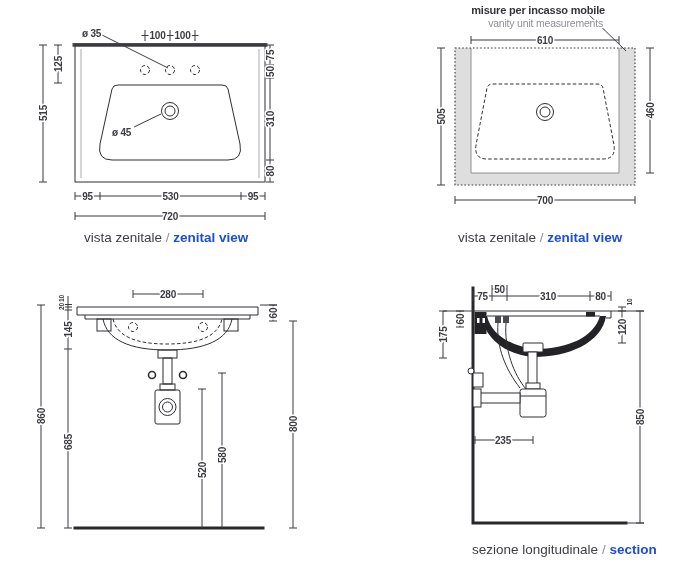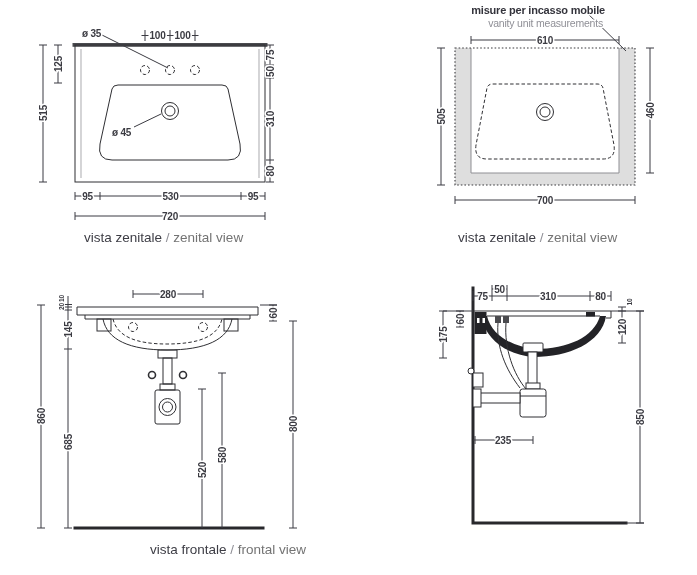--- a/index.html
+++ b/index.html
@@ -21,21 +21,21 @@
   .fix{fill:#ffffff;stroke:#2f2f33;stroke-width:1;}
   text{font-family:"Liberation Sans",sans-serif;font-weight:700;font-size:10px;fill:#3b3b42;
        paint-order:stroke fill;stroke:#ffffff;stroke-width:3px;stroke-linejoin:round;
        letter-spacing:-0.2px;}
   text.t6{font-size:6.5px;stroke-width:2px;}
   text.note1{font-size:11px;fill:#34343c;}
   text.note2{font-size:10.5px;font-weight:400;fill:#8f8f96;}
   .caption{position:absolute;font-size:13.5px;white-space:nowrap;}
   .caption .it{font-weight:400;color:#3d3d45;}
   .caption .sep{font-weight:400;color:#8f8f96;}
-  .caption .en{font-weight:400;color:#737373;}
+  .caption .en{font-weight:700;color:#1d4ed8;}
 </style>
 </head>
 <body>
 
 <div id="stage">
 
   <svg class="v" style="left:30px;top:8px" width="250" height="230" viewBox="0 0 250 230">
     <g>
       <rect class="fill-strip" x="42.5" y="35" width="195" height="3.8"></rect>
       <rect class="ln" x="45" y="37" width="190" height="137"></rect>
@@ -156,25 +156,20 @@
       <text class="t6" transform="rotate(-90 36 21.5)" x="36" y="21.5" text-anchor="middle" dominant-baseline="central">20</text>
       <text transform="rotate(-90 43 44.5)" x="43" y="44.5" text-anchor="middle" dominant-baseline="central">145</text>
       <text transform="rotate(-90 43 157)" x="43" y="157" text-anchor="middle" dominant-baseline="central">685</text>
       <text transform="rotate(-90 16 131)" x="16" y="131" text-anchor="middle" dominant-baseline="central">860</text>
       <text transform="rotate(-90 248 28)" x="248" y="28" text-anchor="middle" dominant-baseline="central">60</text>
       <text transform="rotate(-90 268 139)" x="268" y="139" text-anchor="middle" dominant-baseline="central">800</text>
       <text transform="rotate(-90 177 185)" x="177" y="185" text-anchor="middle" dominant-baseline="central">520</text>
       <text transform="rotate(-90 197 170)" x="197" y="170" text-anchor="middle" dominant-baseline="central">580</text>
     </g>
   </svg>
-  <div class="caption" style="left:150px;top:542px">
-    <span class="it">vista frontale</span>
-    <span class="sep">/</span>
-    <span class="en">frontal view</span>
-  </div>
 
   <svg class="v" style="left:430px;top:285px" width="267" height="270" viewBox="0 0 267 270">
     <g>
       <path class="thick" d="M43,3 V238 H196"></path>
       <path class="ln" d="M43,26 H181 L181,33 L176,33 M57,31 H170"></path>
       <rect class="fill-dark" x="44.5" y="27" width="12" height="22"></rect>
       <path class="fill-dark" d="M57,31 C62,52 85,62 105,64 C138,64 164,52 170,31 L176,31 C172,58 138,72 104,72 C78,70 56,56 51,31 Z"></path>
       <rect class="fill-dark" x="156" y="27" width="9" height="4.5"></rect>
       <rect fill="#ffffff" x="47" y="33" width="2.5" height="5"></rect>
       <rect fill="#ffffff" x="52.5" y="33" width="2.5" height="5"></rect>
@@ -211,14 +206,19 @@
       <text x="118" y="11" text-anchor="middle" dominant-baseline="central">310</text>
       <text x="170.5" y="11" text-anchor="middle" dominant-baseline="central">80</text>
       <text transform="rotate(-90 30 34)" x="30" y="34" text-anchor="middle" dominant-baseline="central">60</text>
       <text transform="rotate(-90 13 49.5)" x="13" y="49.5" text-anchor="middle" dominant-baseline="central">175</text>
       <text class="t6" transform="rotate(-90 199 17)" x="199" y="17" text-anchor="middle" dominant-baseline="central">10</text>
       <text transform="rotate(-90 192 42)" x="192" y="42" text-anchor="middle" dominant-baseline="central">120</text>
       <text transform="rotate(-90 210 132)" x="210" y="132" text-anchor="middle" dominant-baseline="central">850</text>
       <text x="73" y="155" text-anchor="middle" dominant-baseline="central">235</text>
     </g>
   </svg>
+  <div class="caption" style="left:472px;top:542px">
+    <span class="it">sezione longitudinale</span>
+    <span class="sep">/</span>
+    <span class="en">section</span>
+  </div>
 
 </div>
 
 </body></html>

